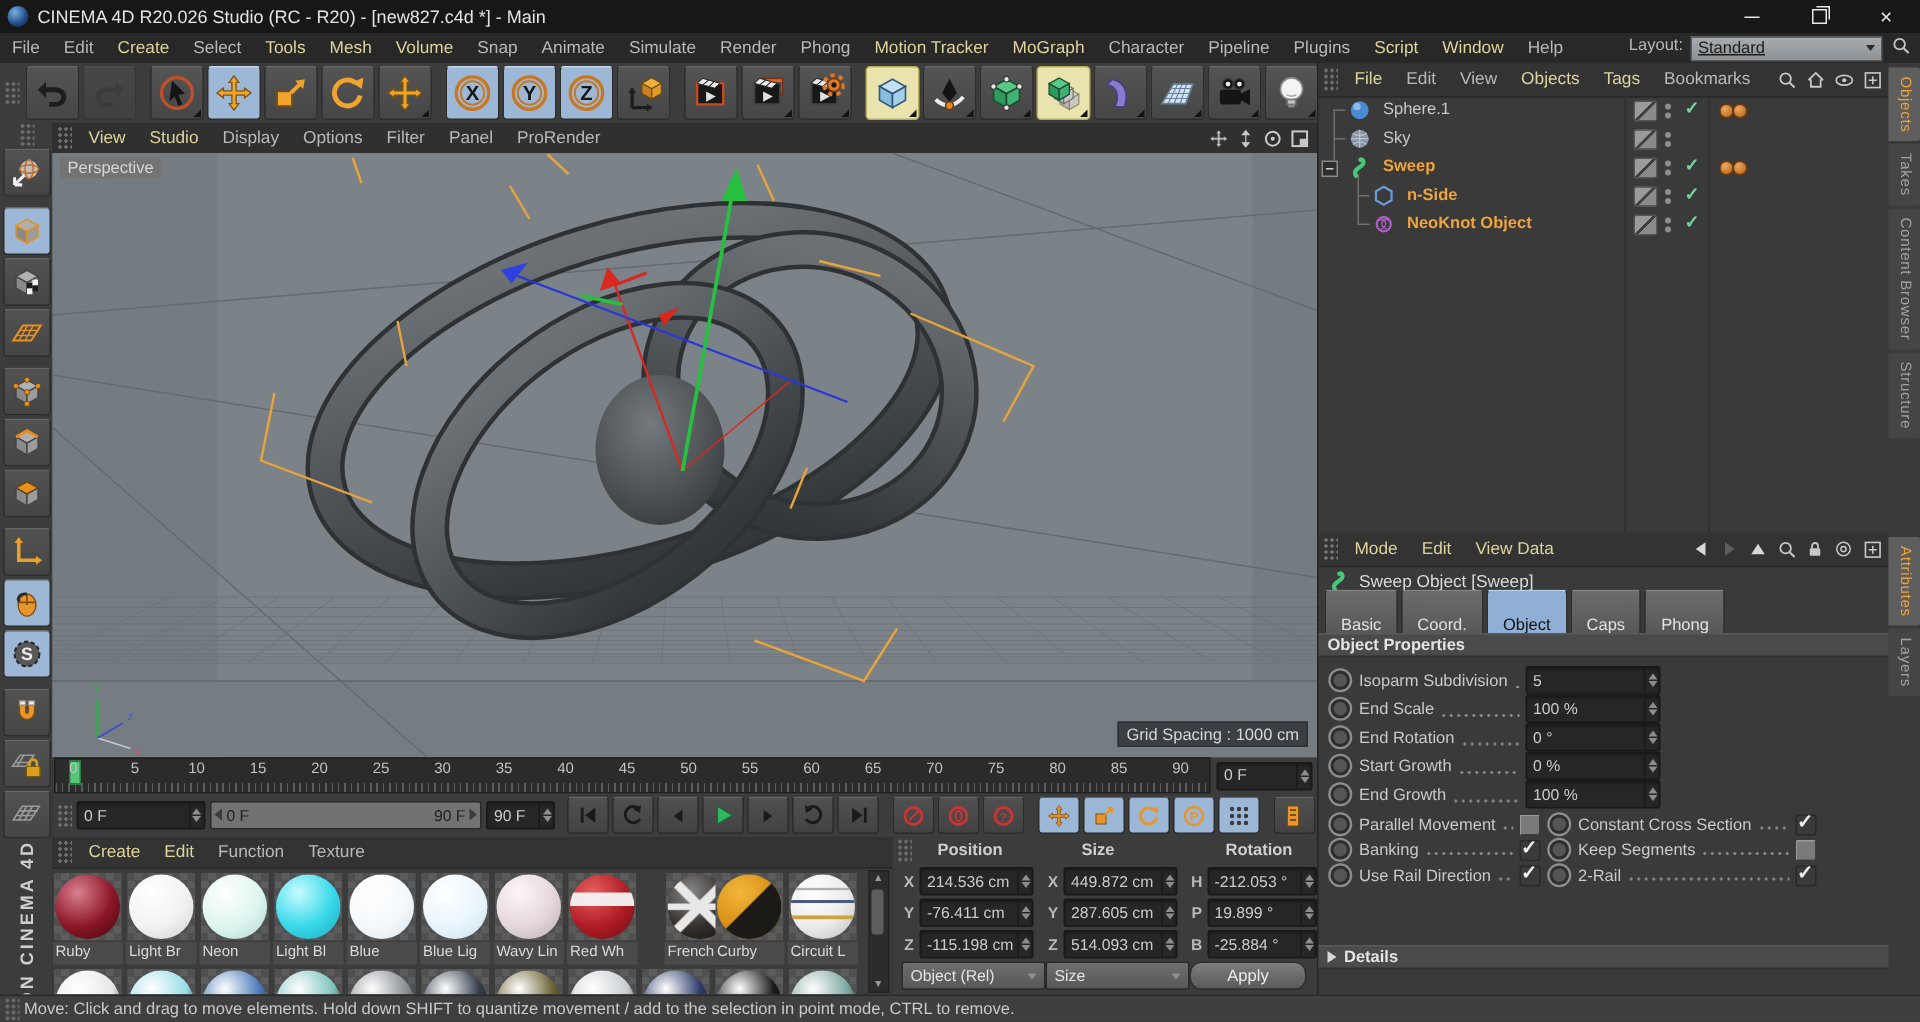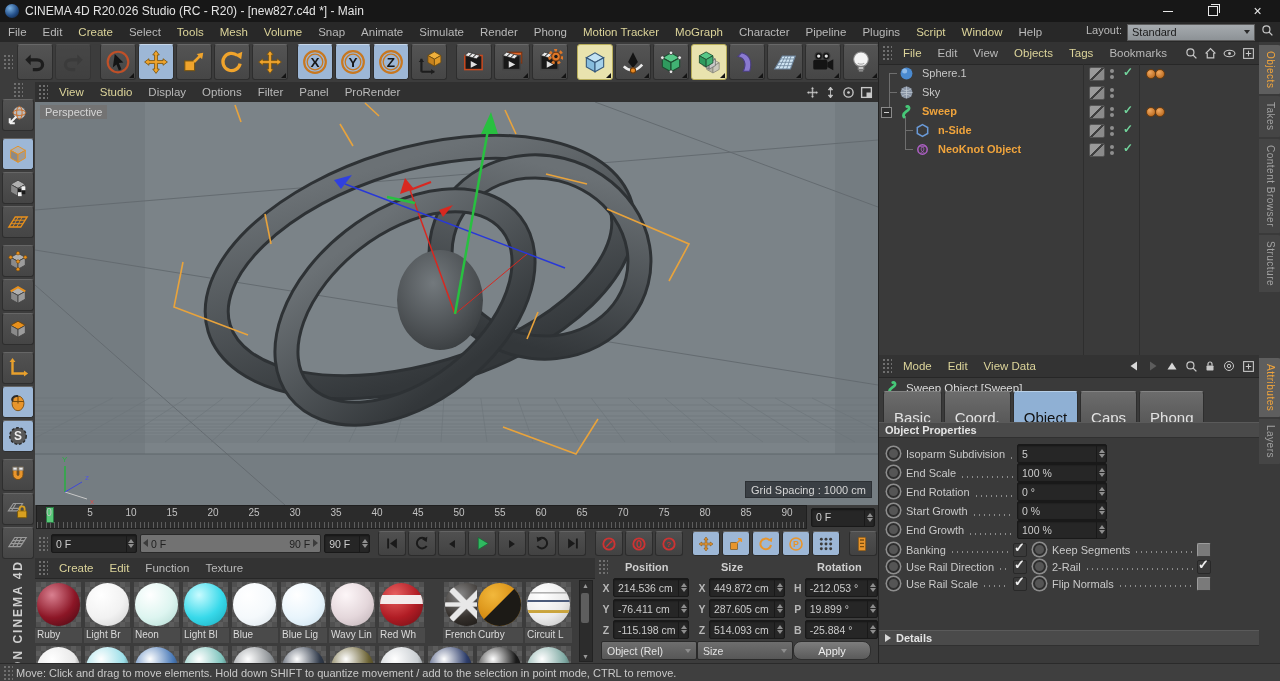--- a/index.html
+++ b/index.html
@@ -15,21 +15,21 @@
   .winbtn{width:45px;height:22px;display:flex;align-items:center;justify-content:center;color:#e8e8e8;}
   .min-glyph{width:10px;height:1px;background:#e8e8e8;display:block;}
   .rest-glyph{width:8px;height:8px;border:1px solid #e8e8e8;position:relative;display:block;}
   .rest-glyph:before{content:"";position:absolute;left:2px;top:-3px;width:8px;height:8px;border:1px solid #e8e8e8;border-bottom:none;border-left:none;}
   .close-glyph{font-size:14px;line-height:1;}
   #menubar{left:0;top:22px;width:1280px;height:20px;background:#282828;border-bottom:1px solid #1d1d1d;display:flex;align-items:center;}
   .pm-item{padding:0 8px;font-size:11.5px;color:#b9b9b9;white-space:nowrap;}
   .pm-item.bright{color:#dcd49a;}
   #layout-zone{margin-left:auto;display:flex;align-items:flex-start;gap:5px;padding-right:6px;}
   #layout-select{width:118px;height:15px;background:linear-gradient(#a6abaf,#8d9296);border:1px solid #5a5a5a;
-                 color:#1b1b1b;font-size:11px;display:flex;align-items:center;padding:0 4px;}
+                 color:#1b1b1b;font-size:11px;display:flex;align-items:center;padding:0 4px;text-decoration:underline;}
   #layout-select .tri-down{margin-left:auto;border-top-color:#2a2a2a;}
   
   #toolbar{left:0;top:42px;width:878px;height:40px;background:#3c3c3c;border-bottom:1px solid #262626;display:flex;align-items:center;}
   .grip{width:10px;height:16px;margin:0 3px;background-image:radial-gradient(circle,#6f6f6f 1px,transparent 1.3px);background-size:4px 4px;flex-shrink:0;}
   .tile{width:34px;height:34px;margin:0 1px;background:linear-gradient(#545454,#464646);border:1px solid #2e2e2e;border-top-color:#686868;
         border-radius:3px;display:flex;align-items:center;justify-content:center;position:relative;flex-shrink:0;}
   .tile.sel{background:#9db7d6;border-top-color:#c5d6ea;}
   .tile.hl{background:#e9e3ae;border-color:#b8ae5a;}
   .tile.dis{opacity:.45;}
   .tile.flyout:after{content:"";position:absolute;right:1px;bottom:1px;border-left:5px solid transparent;border-bottom:5px solid #141414;}
@@ -118,21 +118,21 @@
   .treecheck{position:absolute;left:244px;color:#72d49c;font-size:12px;font-weight:bold;top:1px;}
   .tagdot{position:absolute;width:8px;height:8px;border-radius:50%;background:radial-gradient(circle at 35% 30%,#f0a860,#b05f14);border:1px solid #6e3c0c;}
   .side-tabs{position:absolute;left:380px;width:22px;display:flex;flex-direction:column;gap:2px;}
   .stab{writing-mode:vertical-rl;font-size:10px;color:#a2a2a2;background:#454545;border-radius:0 3px 3px 0;
         display:flex;align-items:center;justify-content:center;padding:6px 0;letter-spacing:.5px;}
   .stab.active{background:#5e5e5e;color:#f0a43c;}
   
   #am-menu{top:313px;}
   #am-title{position:absolute;left:0;top:335px;width:380px;height:21px;display:flex;align-items:center;gap:6px;padding-left:6px;color:#dadada;font-size:11.5px;}
   #am-tabs{position:absolute;left:4px;top:357px;width:376px;height:21px;display:flex;gap:2px;align-items:center;}
-  .am-tab{padding:17px 10px 2px 10px;font-size:15px;color:#e2e2e2;background:linear-gradient(#6c6c6c,#555);border:1px solid #2e2e2e;border-top-color:#848484;border-radius:3px;}
+  .am-tab{padding:17px 10px 2px 10px;font-size:11px;color:#e2e2e2;background:linear-gradient(#6c6c6c,#555);border:1px solid #2e2e2e;border-top-color:#848484;border-radius:3px;}
   .am-tab.active{background:#8fb0d4;color:#111;border-top-color:#b8d0e8;}
   .sect-head{position:absolute;left:0;width:380px;height:16px;background:#4a4a4a;border-top:1px solid #5a5a5a;border-bottom:1px solid #303030;
              font-weight:bold;color:#e4e4e4;font-size:11px;display:flex;align-items:center;padding-left:6px;box-sizing:border-box;}
   #am-fields{position:absolute;left:6px;top:402px;width:374px;}
   .afield{display:flex;align-items:center;height:19px;width:222px;}
   .afield .albl{font-size:11px;color:#c9c9c9;white-space:nowrap;flex-shrink:0;margin-left:4px;}
   .afield .field{width:88px;flex-shrink:0;}
   #am-checks{position:absolute;left:6px;top:499px;width:374px;}
   .cbrow{display:flex;height:17px;align-items:center;}
   .cbcell{display:flex;align-items:center;}
@@ -1474,20 +1474,34 @@
             <span class="tri-up"></span>
             <span class="tri-down"></span>
           </span>
         </div>
       </div>
     </div>
   <div id="am-checks">
       <div class="cbrow">
         <div class="cbcell cbc1">
           <span class="ring"></span>
+          <span class="albl">Parallel Movement</span>
+          <span class="lead"></span>
+          <span class="cb off"></span>
+        </div>
+        <div class="cbcell cbc2">
+          <span class="ring"></span>
+          <span class="albl">Constant Cross Section</span>
+          <span class="lead"></span>
+          <span class="cb on"></span>
+        </div>
+      </div>
+      <div class="cbrow">
+        <div class="cbcell cbc1">
+          <span class="ring"></span>
           <span class="albl">Banking</span>
           <span class="lead"></span>
           <span class="cb on"></span>
         </div>
         <div class="cbcell cbc2">
           <span class="ring"></span>
           <span class="albl">Keep Segments</span>
           <span class="lead"></span>
           <span class="cb off"></span>
         </div>
@@ -1497,34 +1511,20 @@
           <span class="ring"></span>
           <span class="albl">Use Rail Direction</span>
           <span class="lead"></span>
           <span class="cb on"></span>
         </div>
         <div class="cbcell cbc2">
           <span class="ring"></span>
           <span class="albl">2-Rail</span>
           <span class="lead"></span>
           <span class="cb on"></span>
-        </div>
-      </div>
-      <div class="cbrow">
-        <div class="cbcell cbc1">
-          <span class="ring"></span>
-          <span class="albl">Use Rail Scale</span>
-          <span class="lead"></span>
-          <span class="cb on"></span>
-        </div>
-        <div class="cbcell cbc2">
-          <span class="ring"></span>
-          <span class="albl">Flip Normals</span>
-          <span class="lead"></span>
-          <span class="cb off"></span>
         </div>
       </div>
     </div>
   <div class="sect-head" id="am-details">
     <span class="det-tri"></span>
     <span>Details</span>
   </div>
   <div class="side-tabs" id="am-side-tabs" style="top:316px;">
       <div class="stab active">Attributes</div>
       <div class="stab">Layers</div>

